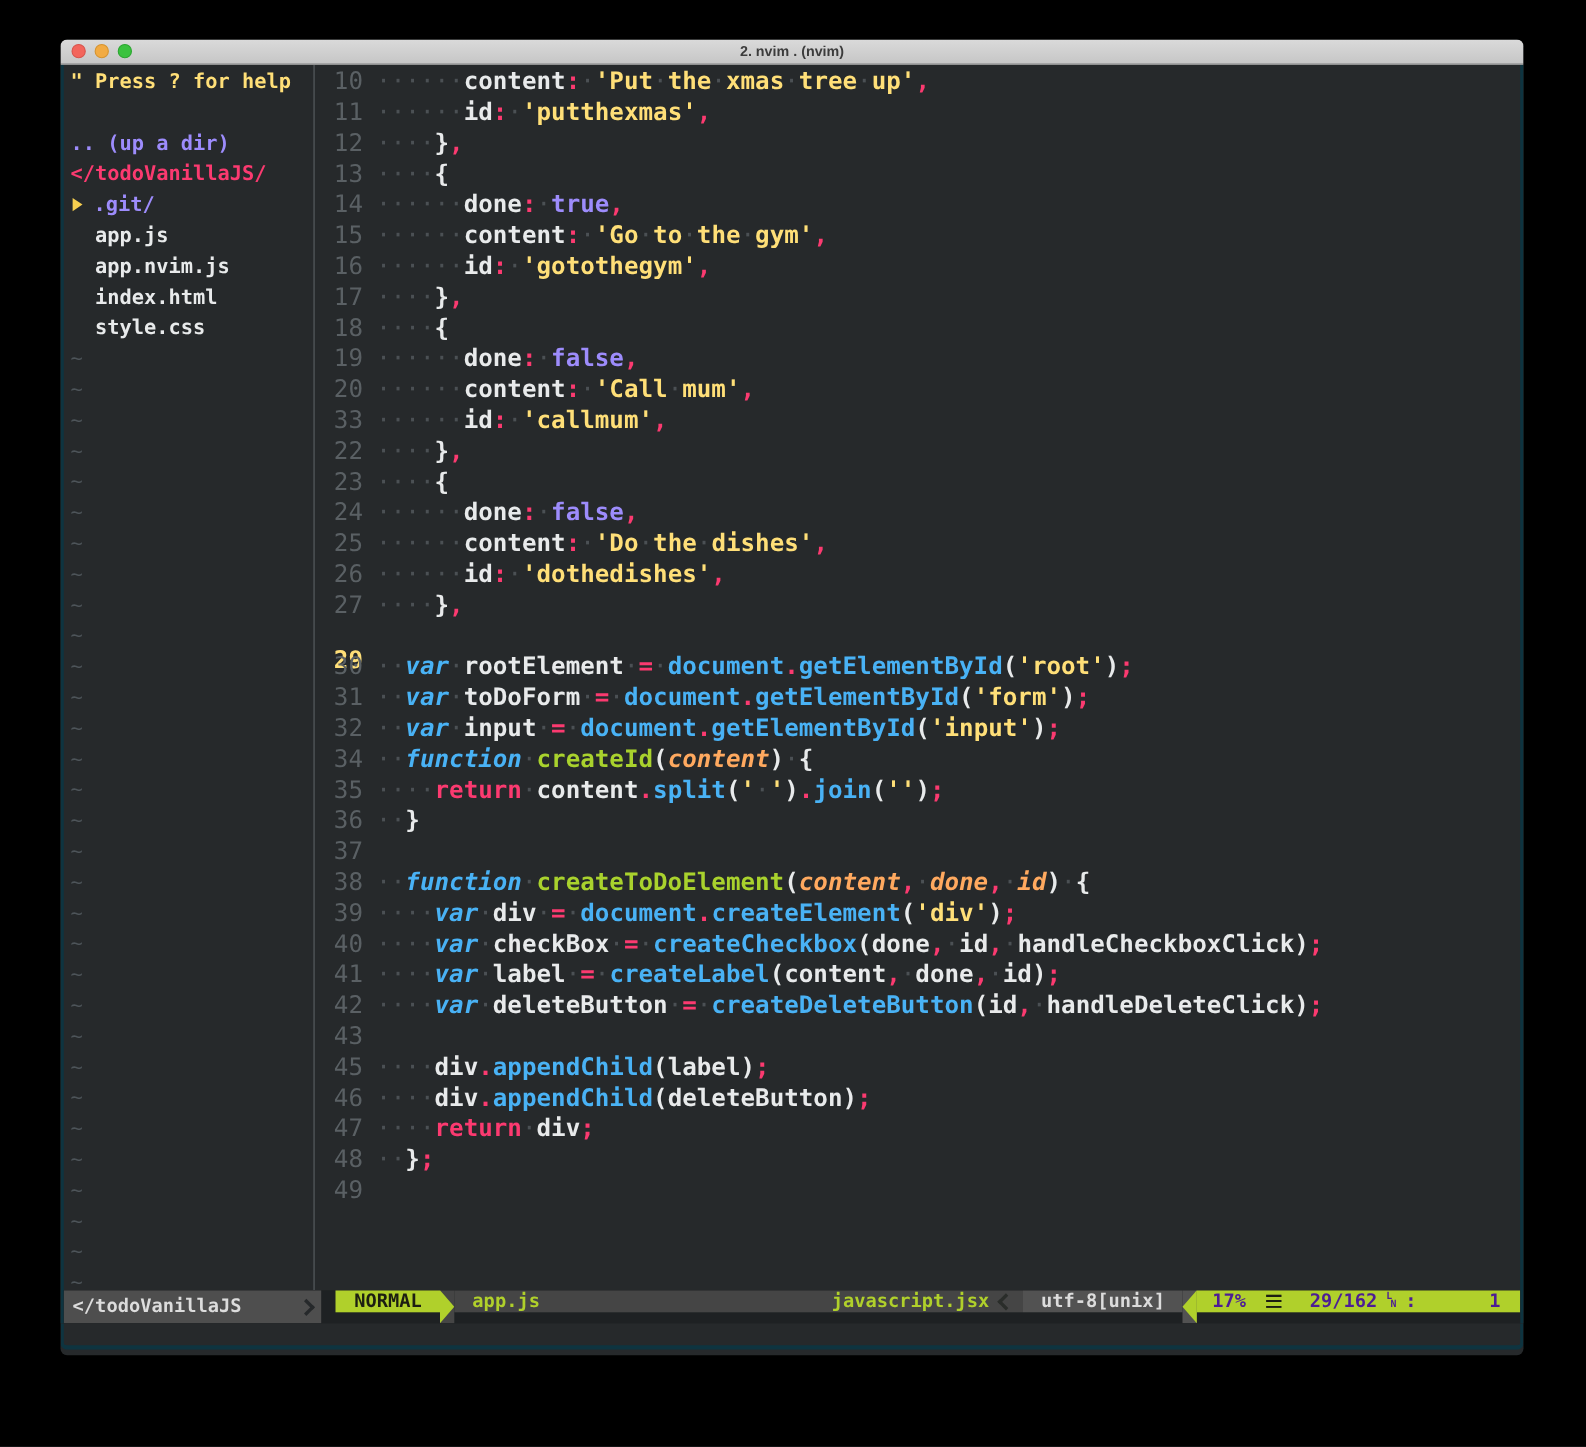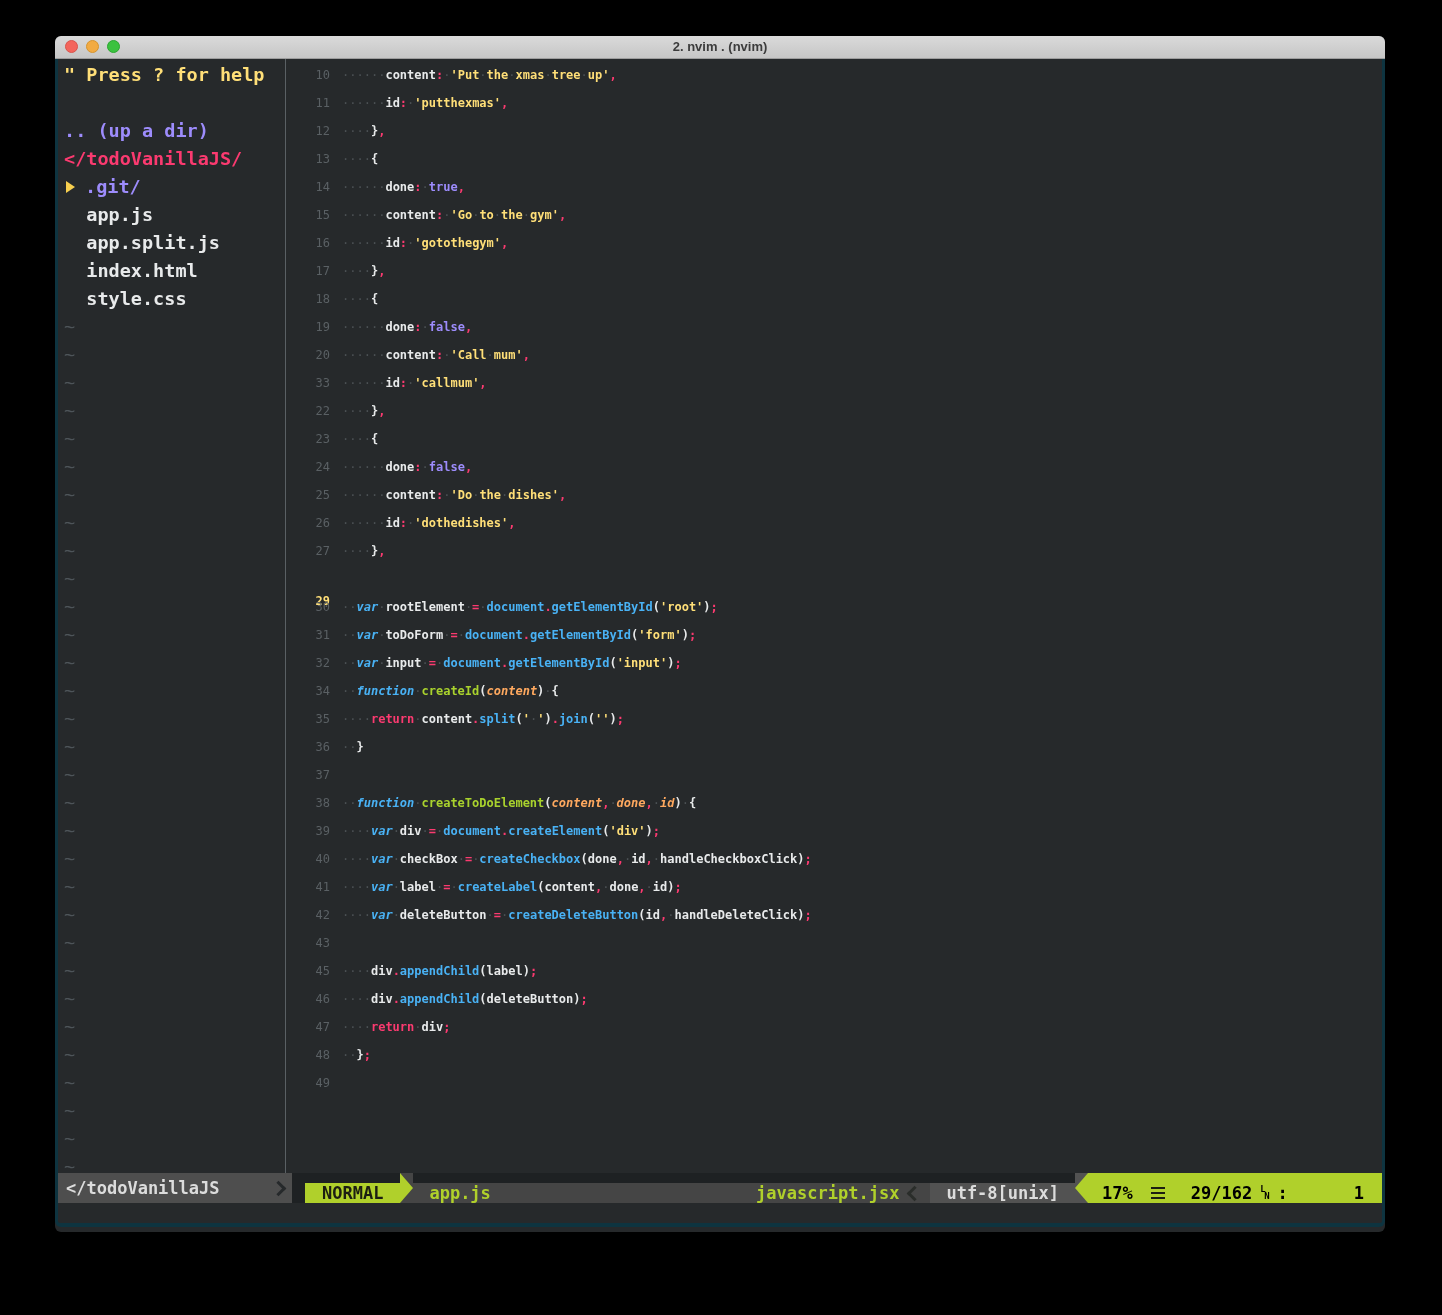--- a/index.html
+++ b/index.html
@@ -25,56 +25,56 @@
   .title{position:absolute;left:0;right:0;top:0;height:22px;line-height:22px;text-align:center;
          font-family:"Liberation Sans", sans-serif;font-size:13px;color:#3c3c3c;}
   
   .term{height:1144px;background:var(--bg);display:flex;flex-direction:column;
         border-left:3px solid var(--teal);border-right:3px solid var(--teal);box-sizing:border-box;}
   .main{flex:1;display:flex;overflow:hidden;}
   .sidebar{width:227px;padding:2px 0 0 6px;box-sizing:border-box;font-size:18.5px;overflow:hidden;}
   .srow{height:28px;line-height:28px;white-space:pre;font-weight:700;}
   .vsep{width:1px;background:var(--sep);}
   .editor{flex:1;padding-top:2px;overflow:hidden;}
-  .line{height:28px;line-height:28px;white-space:pre;font-size:12px;font-weight:700;}
+  .line{height:28px;line-height:28px;white-space:pre;font-size:22px;font-weight:700;}
   .lnum{display:inline-block;width:44px;text-align:right;padding-right:12px;color:var(--lnr);font-weight:400;}
   .lnum.cur{color:var(--yellow);font-weight:700;margin-top:22px;}
   .c-fg{color:var(--fg);} .c-pink{color:var(--pink);} .c-str{color:var(--yellow);}
   .c-bool{color:var(--purple);} .c-kw{color:var(--blue);font-style:italic;text-align:right;}
   .c-fn{color:var(--blue);} .c-def{color:var(--lime);}
   .c-par{color:var(--orange);font-style:italic;}
   .c-yellow{color:var(--yellow);} .c-purple{color:var(--purple);} .c-white{color:var(--fg);}
   .c-tilde{color:var(--tilde);font-weight:400;}
   .dot{color:var(--dot) !important;font-style:normal;font-weight:400;}
   .tri{display:inline-block;width:0;height:0;border-left:9px solid #f7cf4f;
        border-top:6px solid transparent;border-bottom:6px solid transparent;
        margin:0 10px 0 2px;}
   
-  .statusline{height:30px;display:flex;align-items:flex-end;background:var(--track);
+  .statusline{height:30px;display:flex;align-items:flex-start;background:var(--track);
               font-size:17px;font-weight:700;overflow:hidden;}
   .sl-tree{width:226px;background:var(--sl-g1);color:var(--sl-text);line-height:30px;
            padding-left:8px;display:flex;align-items:center;}
   .sl-tree .txt{flex:1;}
   .chev{width:8px;height:8px;border-top:3px solid #26292b;border-right:3px solid #26292b;
         display:inline-block;flex:none;}
   .chevR{transform:rotate(45deg);margin-right:8px;}
   .chevL{transform:rotate(-135deg);margin:0 10px;}
   .sl-gapd{width:13px;background:var(--track);}
   .sl-mode{background:var(--sl-lime);color:#1c1e12;display:flex;align-items:center;padding:0 17px;}
   .arrR{width:0;height:0;border-top:15px solid transparent;border-bottom:15px solid transparent;
         border-left:13px solid var(--sl-lime);background:var(--sl-g2);}
   .sl-c{flex:1;background:var(--sl-g2);display:flex;align-items:center;color:var(--sl-lime);}
   .sl-c .fname{margin-left:16px;}
   .sl-c .ftype{margin-left:auto;}
   .sl-c .chev{border-color:#2a2d2a;}
   .sl-enc{background:var(--sl-g3);color:var(--sl-text);display:flex;align-items:center;padding:0 16px;}
   .arrL{width:0;height:0;border-top:15px solid transparent;border-bottom:15px solid transparent;
         border-right:13px solid var(--sl-lime);background:var(--sl-g3);}
-  .sl-pos{width:262px;background:var(--sl-lime);color:#000000;display:flex;align-items:center;
-          padding:12px 18px 0 14px;}
+  .sl-pos{width:262px;background:var(--sl-lime);color:#4c1d95;display:flex;align-items:center;
+          padding:0 18px 0 14px;}
   .sl-pos .pct{margin-right:18px;}
   .burger{display:inline-block;width:14px;height:12px;margin-right:26px;
           background:linear-gradient(#1c1e12 0 2px,transparent 2px 5px,#1c1e12 5px 7px,
                      transparent 7px 10px,#1c1e12 10px 12px);}
   .lng{display:inline-flex;flex-direction:column;font-size:9px;line-height:7px;
        margin-left:8px;letter-spacing:0;}
   .lng i{font-style:normal;}
   .lng .b{margin-left:4px;}
   .sl-pos .colon{margin-left:8px;}
   .sl-pos .col{margin-left:auto;}
@@ -98,21 +98,21 @@
 
   <div class="term">
     <div class="main">
       <div class="sidebar" id="sidebar">
           <div class="srow"><span class="c-yellow">" Press ? for help</span></div>
           <div class="srow"><span class="c-white"></span></div>
           <div class="srow"><span class="c-purple">.. (up a dir)</span></div>
           <div class="srow"><span class="c-pink">&lt;/todoVanillaJS/</span></div>
           <div class="srow"><span class="tri"></span><span class="c-purple">.git/</span></div>
           <div class="srow"><span class="c-white">  app.js</span></div>
-          <div class="srow"><span class="c-white">  app.split.js</span></div>
+          <div class="srow"><span class="c-white">  app.nvim.js</span></div>
           <div class="srow"><span class="c-white">  index.html</span></div>
           <div class="srow"><span class="c-white">  style.css</span></div>
           <div class="srow c-tilde">~</div>
           <div class="srow c-tilde">~</div>
           <div class="srow c-tilde">~</div>
           <div class="srow c-tilde">~</div>
           <div class="srow c-tilde">~</div>
           <div class="srow c-tilde">~</div>
           <div class="srow c-tilde">~</div>
           <div class="srow c-tilde">~</div>

